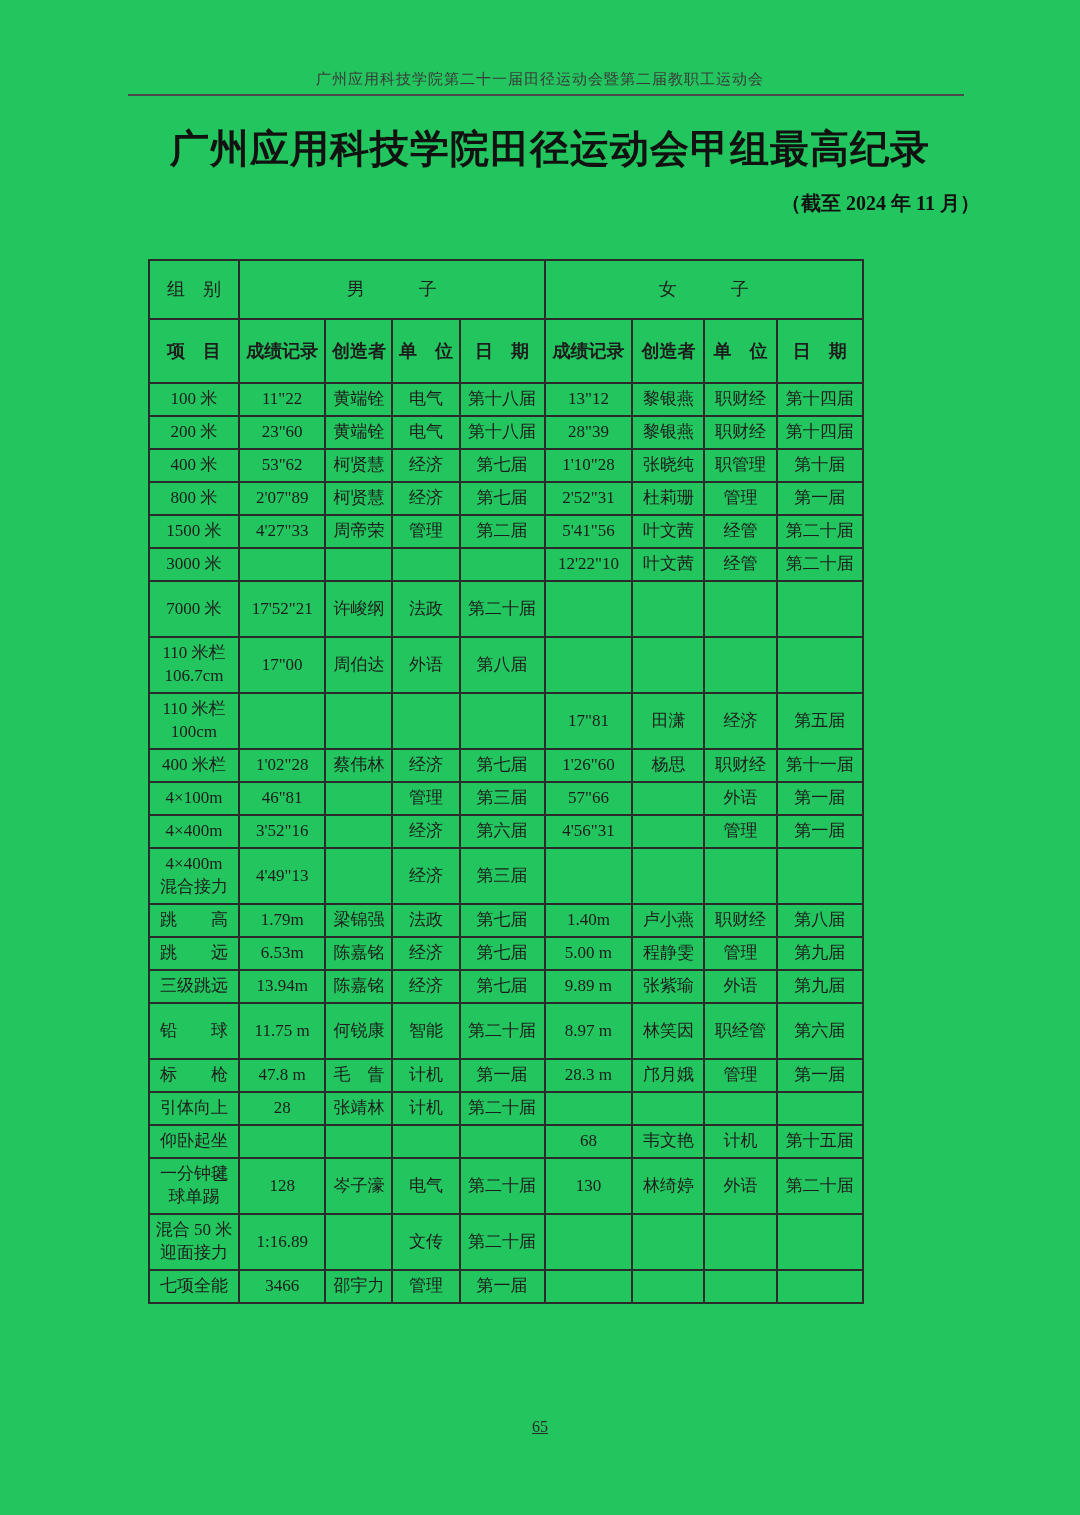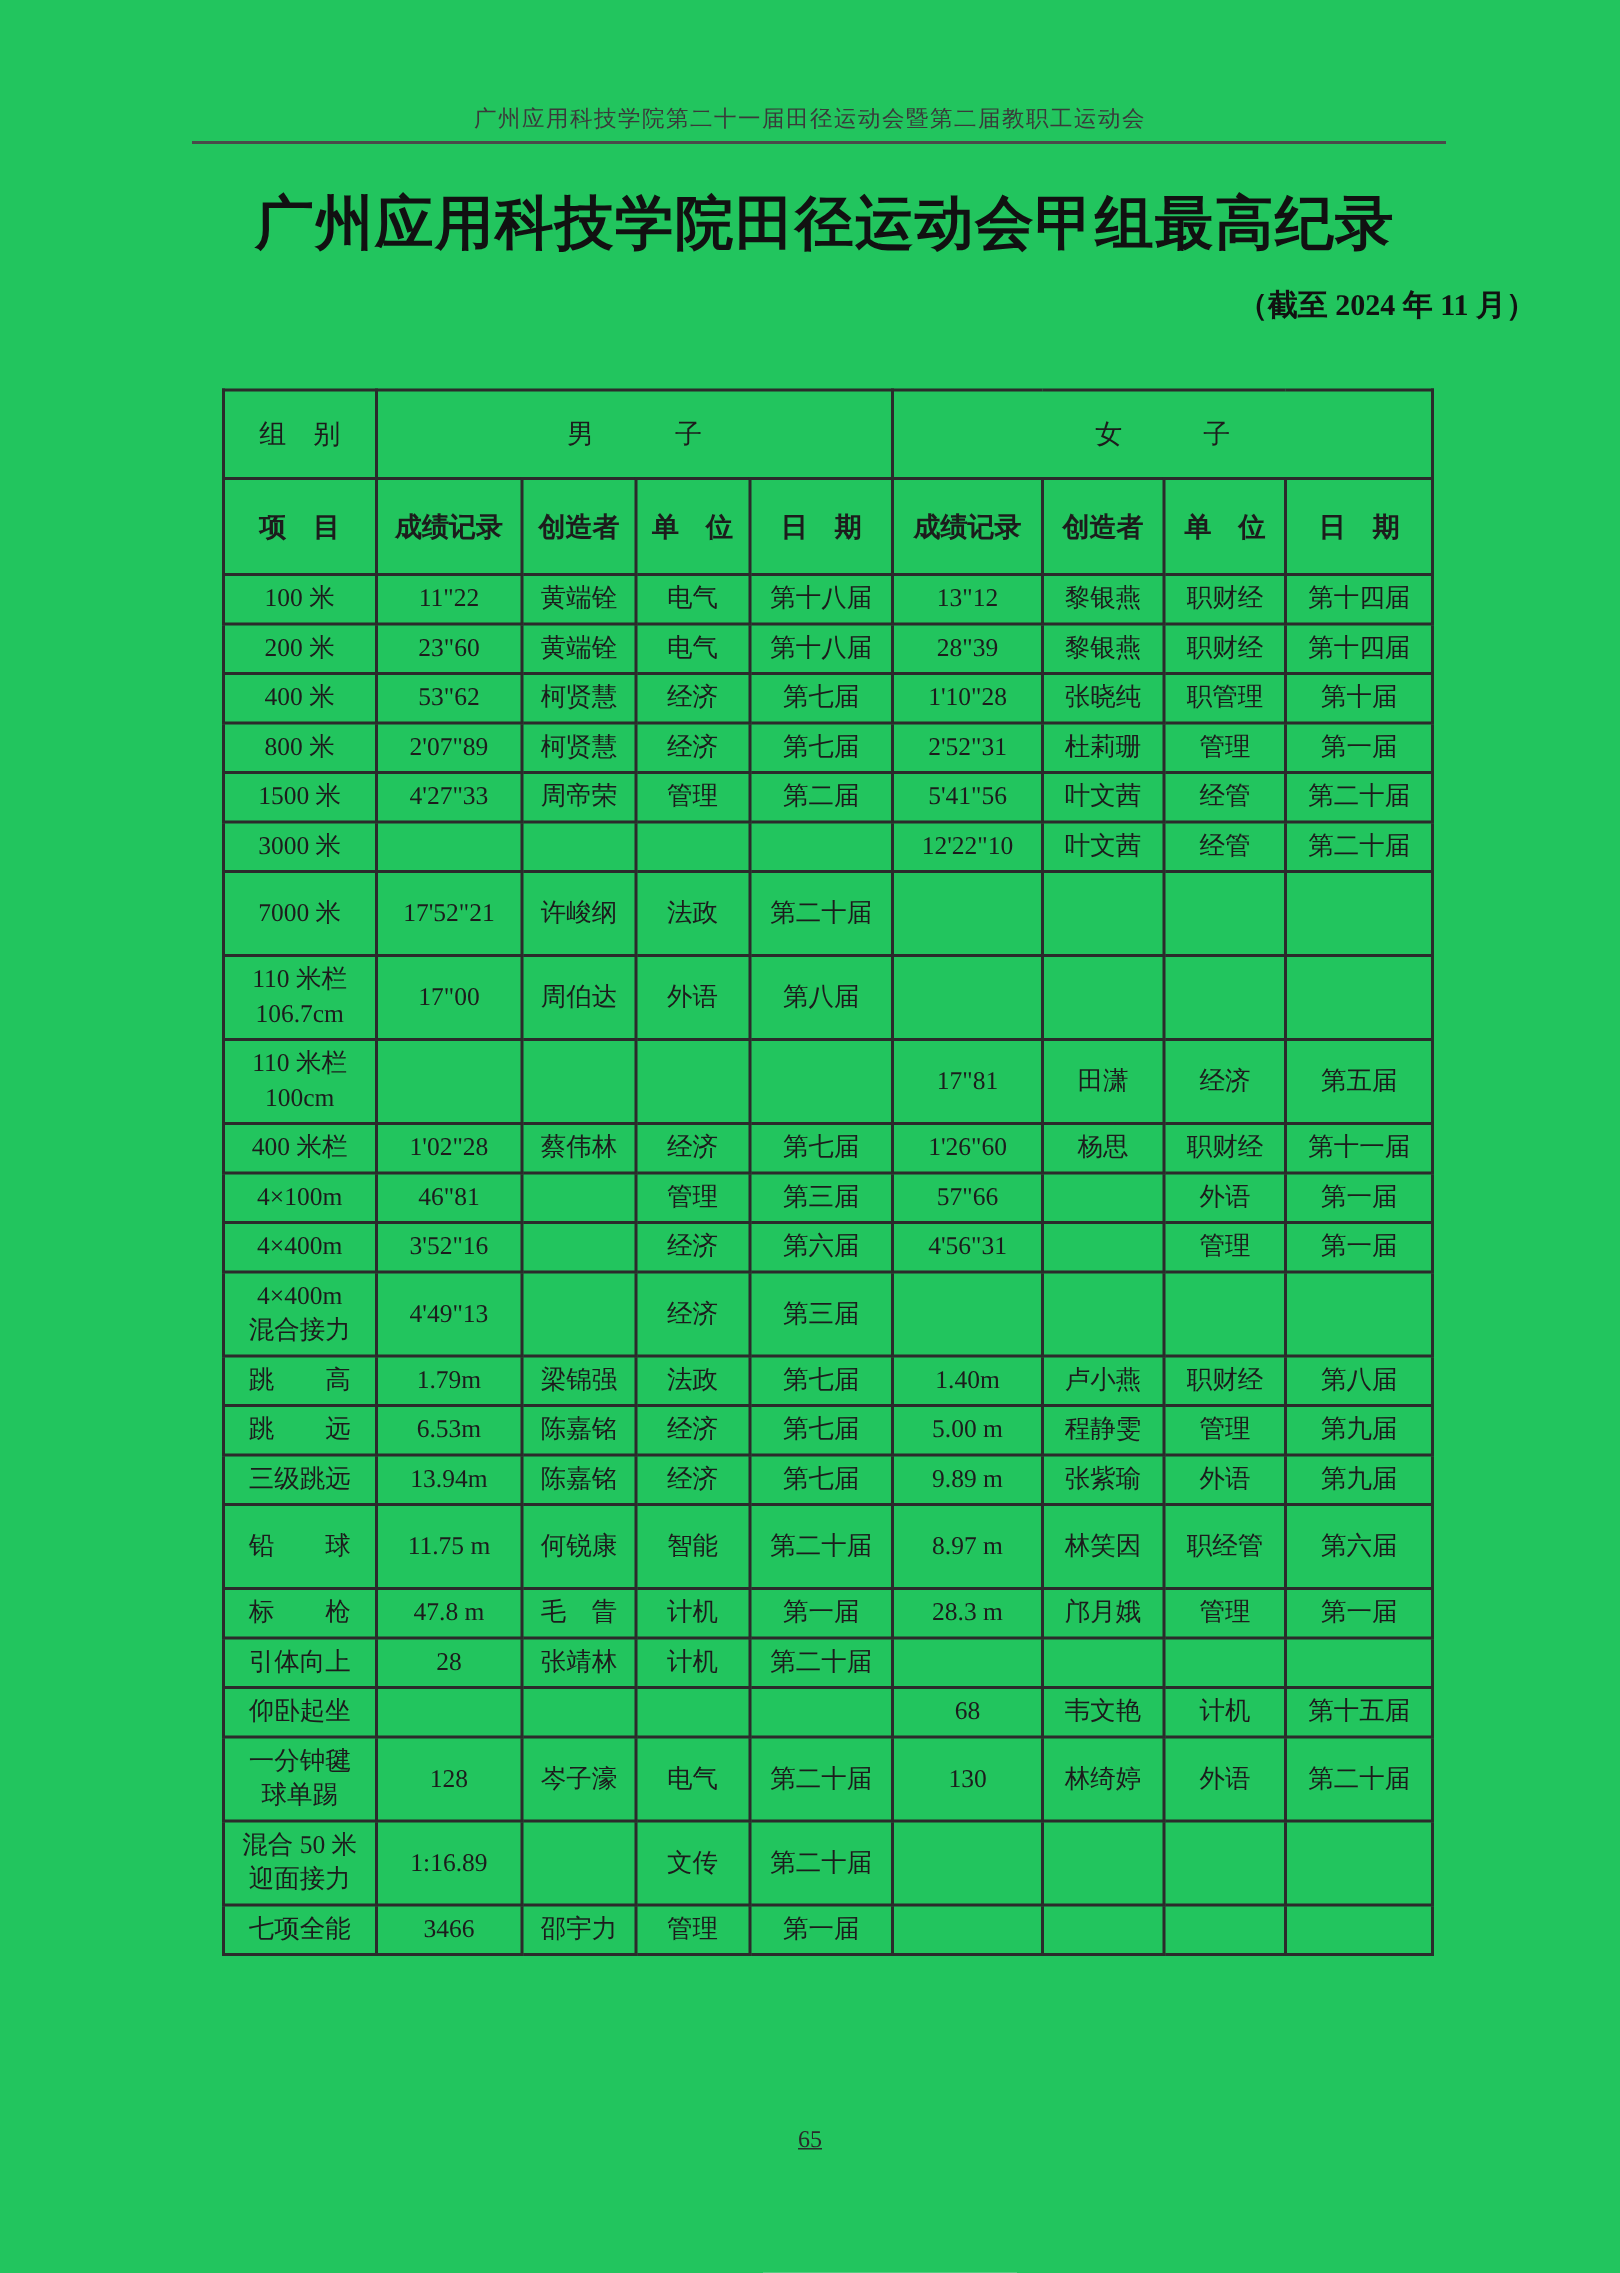--- a/index.html
+++ b/index.html
@@ -31,29 +31,29 @@
     margin: 26px 0 0;
     text-align: center;
     font-size: 39px;
     font-weight: 900;
     letter-spacing: 1px;
     color: #111;
     padding-left: 20px;
   }
   .subtitle {
     margin-top: 14px;
-    padding-right: 56px;
+    padding-right: 100px;
     text-align: right;
     font-size: 20px;
     font-weight: bold;
     color: #111;
   }
   .records-table {
     margin: 42px 0 0 148px;
-    width: 808px;
+    width: 716px;
     border-collapse: collapse;
     table-layout: fixed;
   }
   .records-table th,
   .records-table td {
     border: 2px solid #2b2b2b;
     text-align: center;
     vertical-align: middle;
     padding: 1px 2px;
     font-size: 17px;

